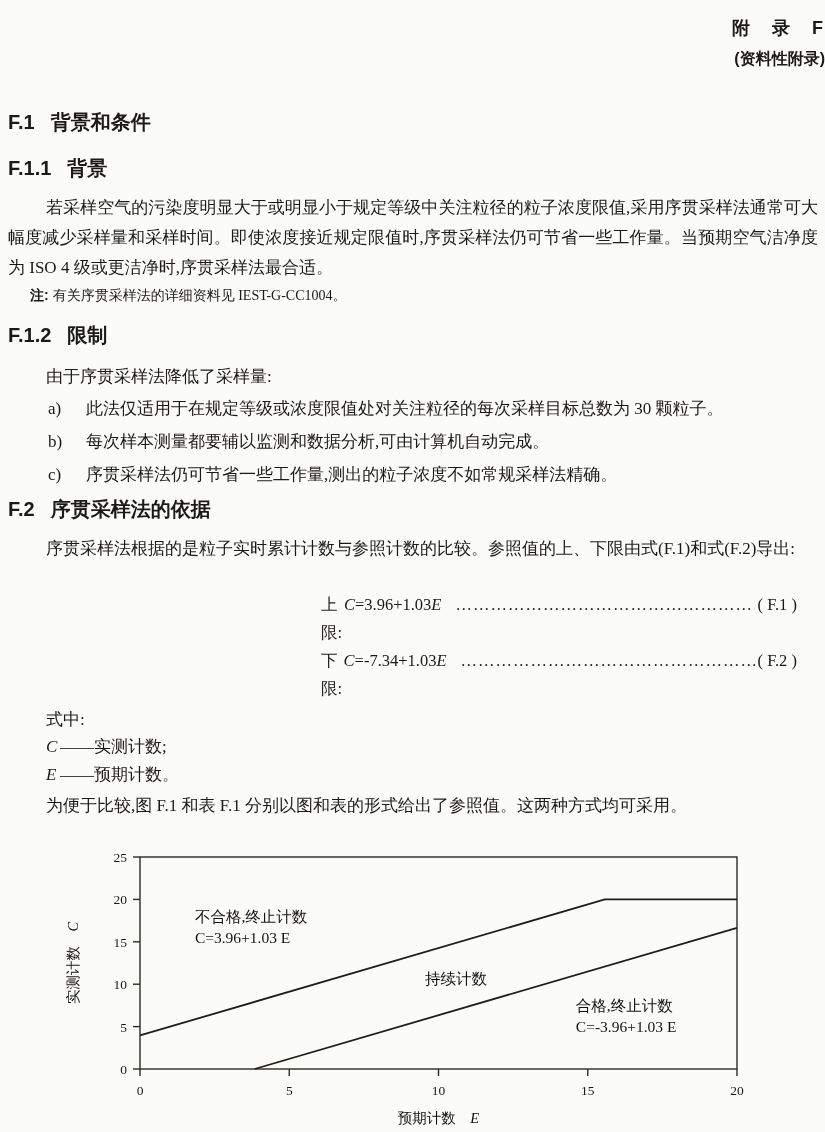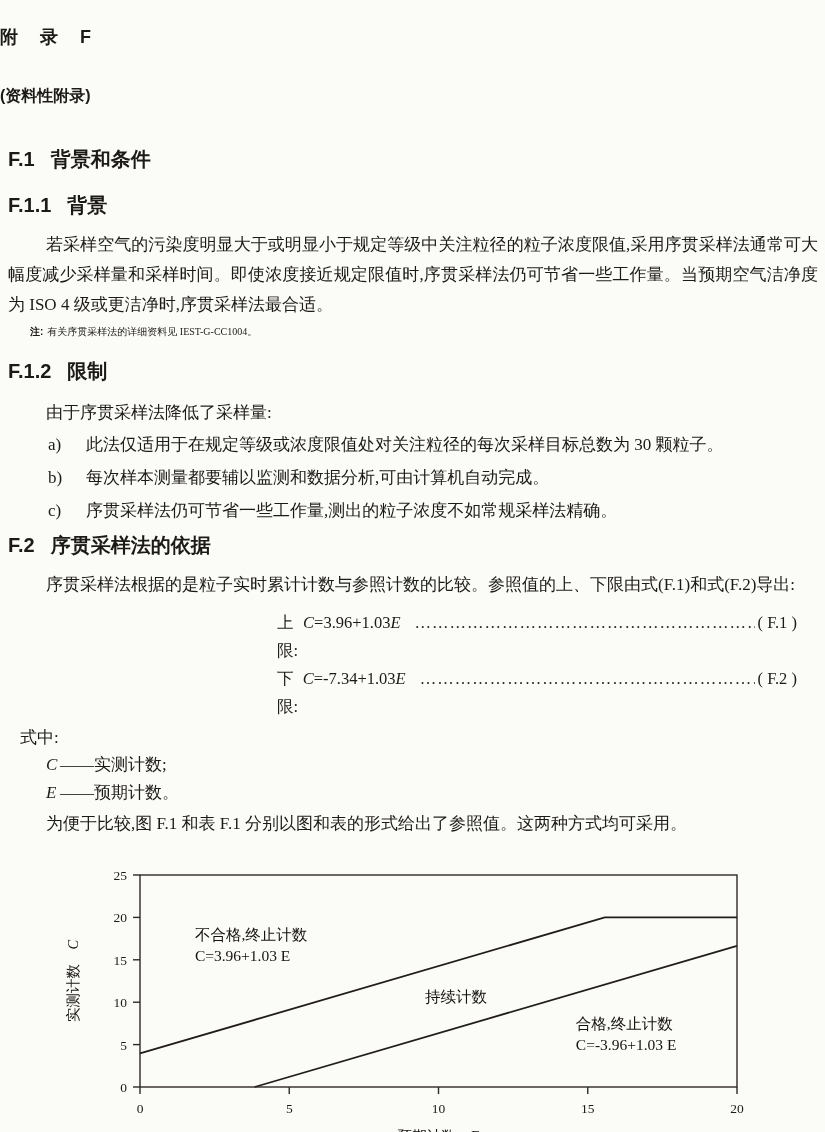--- a/index.html
+++ b/index.html
@@ -8,23 +8,23 @@
     position:relative;
     width:825px; height:1132px;
     margin:0 auto;
     background:#fbfbf8;
     color:#1c1a17;
     font-family:"Liberation Serif","DejaVu Serif",serif;
     font-size:17px;
     overflow:hidden;
   }
   
-  .doc-title { padding-top:21px; text-align:left; font-family:"Liberation Sans","DejaVu Sans",sans-serif; font-weight:bold; }
+  .doc-title { padding-top:12px; text-align:right; font-family:"Liberation Sans","DejaVu Sans",sans-serif; font-weight:bold; }
   .doc-title .t1 { font-size:18px; line-height:32px; letter-spacing:2px; }
-  .doc-title .t2 { font-size:16px; line-height:30px;margin-top:28px; }
+  .doc-title .t2 { font-size:16px; line-height:30px; }
   .doc-title .t3 { font-size:17px; line-height:31px; }
   
   .sec-h {
     font-family:"Liberation Sans","DejaVu Sans",sans-serif;
     font-weight:bold; font-size:20px; line-height:22px;
     margin:0 8px;
   }
   .sec-h .sec-num { margin-right:16px; }
   .h-f1   { margin-top:37px; }
   .h-f11  { margin-top:24px; }
@@ -32,41 +32,41 @@
   .h-f2   { margin-top:7px; }
   
   .para {
     margin:14px 7px 0 8px;
     line-height:30px;
     text-indent:38px;
     text-align:justify;
   }
   .note {
     margin:1px 7px 0 30px;
-    font-size:10px; line-height:22px;
+    font-size:14px; line-height:22px;
   }
   .note .note-label { font-family:"Liberation Sans","DejaVu Sans",sans-serif; font-weight:bold; margin-right:4px; }
   .intro { margin:16px 7px 0 46px; line-height:30px; }
   .abc-list { margin:0 7px 0 48px; }
   .abc-item { display:flex; line-height:33px; }
   .abc-item .abc-label { width:38px; flex:none; }
   
-  .formula-block { margin-top:9px; }
+  .formula-block { margin-top:27px;padding-left:44px; }
   .formula-row {
     display:flex; align-items:baseline;
     margin:0 28px 0 277px;
     font-size:16.5px; line-height:28px;
   }
   .f-var { font-style:italic; font-family:"Liberation Serif",serif; }
   .f-dots {
     flex:1 1 auto; overflow:hidden; white-space:nowrap;
     margin:0 3px 0 14px; letter-spacing:1px; color:#2a2622;
   }
   .f-num { white-space:nowrap;text-align:right; }
-  .where { margin:3px 7px 0 20px; line-height:27px; }
+  .where { margin:3px 7px 0 46px; line-height:27px; }
   .def-row { margin:0 7px 0 46px; line-height:28px; }
   .def-row .f-var { display:inline-block; min-width:14px; }
   .closing { margin:2px 7px 0 46px; line-height:30px; }
   
   .figure-wrap { margin:22px 0 0 56px; }
   svg text.tick { font-family:"Liberation Serif","DejaVu Serif",serif; font-size:13.5px; fill:#1c1a17; }
   svg text.ann { font-family:"Liberation Serif","DejaVu Serif",serif; font-size:15.5px; fill:#15120e; }
   svg text.axis-label { font-family:"Liberation Serif","DejaVu Serif",serif; font-size:14.5px; fill:#15120e; }
   svg tspan.italic { font-style:italic; }
 </style>

